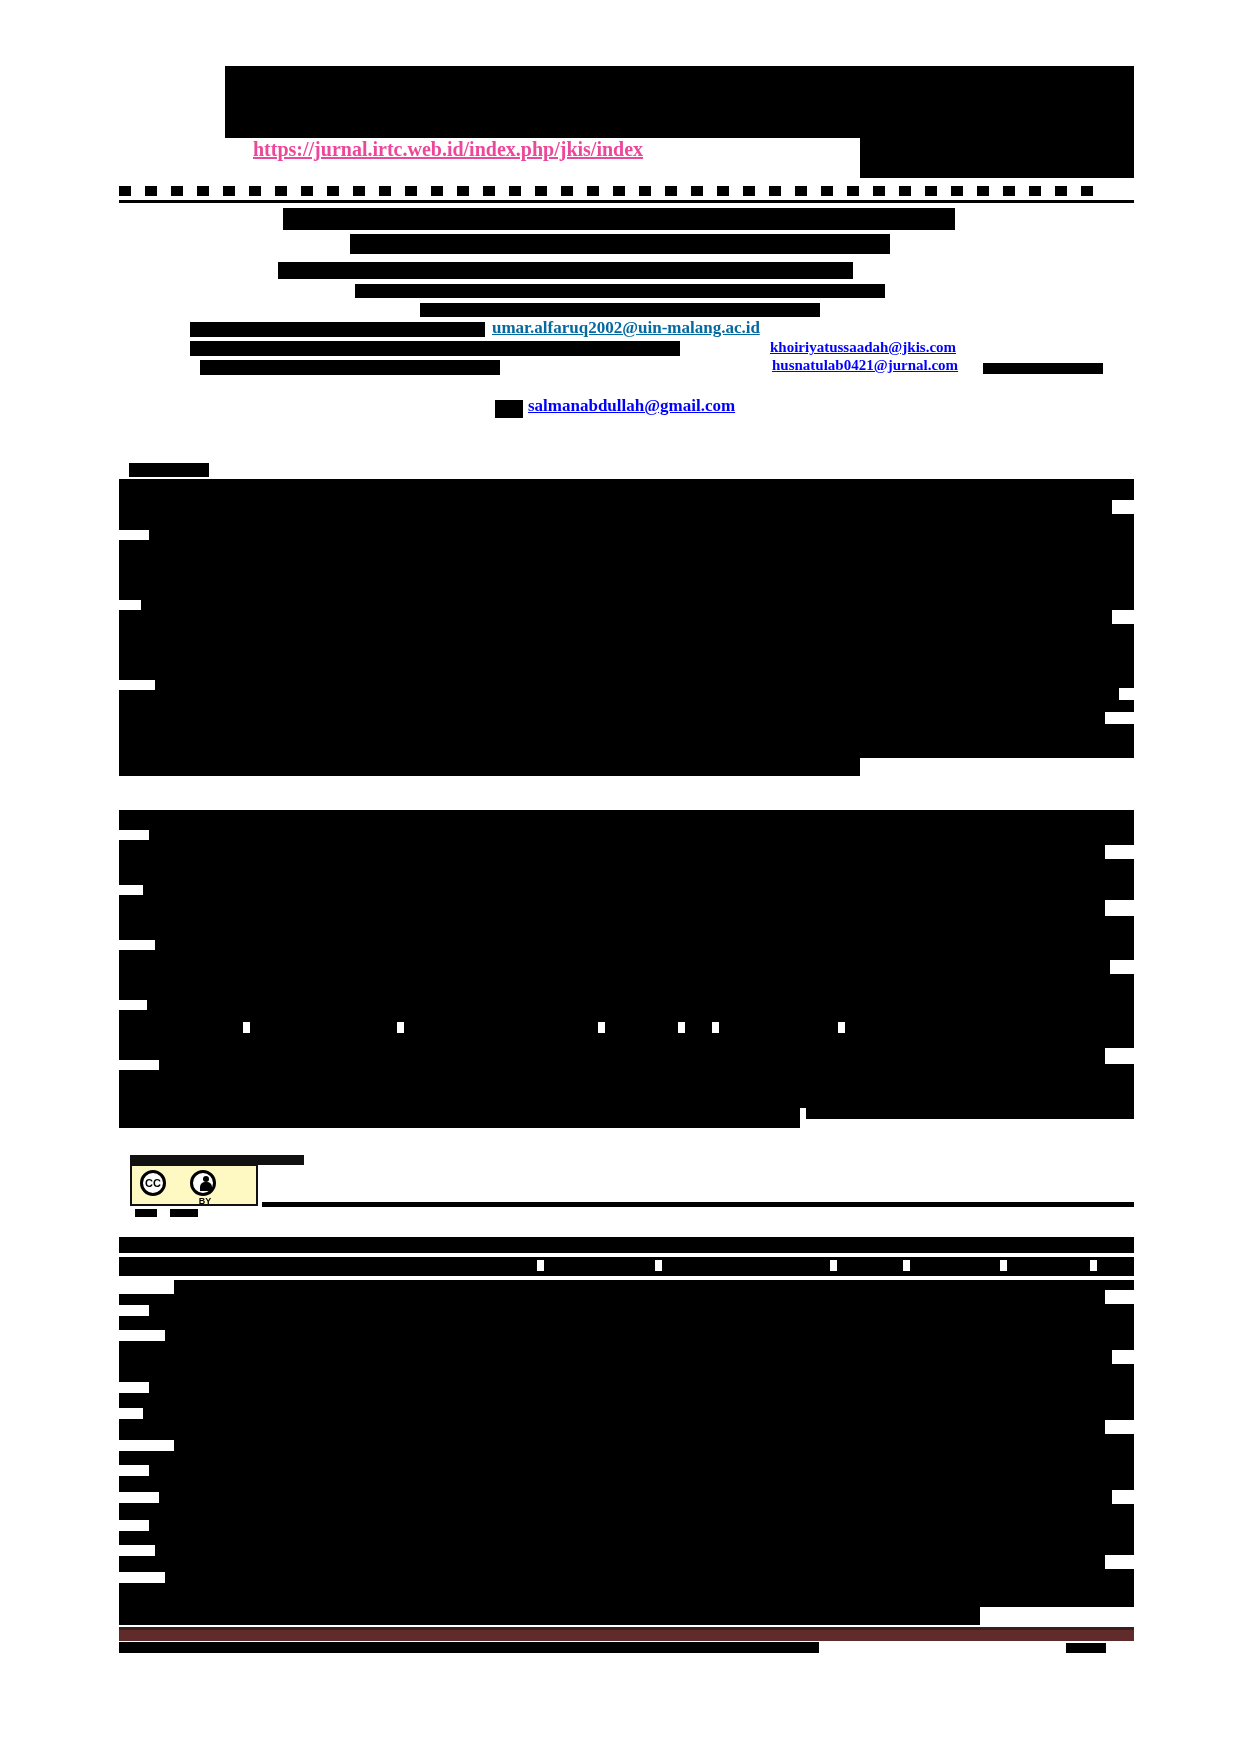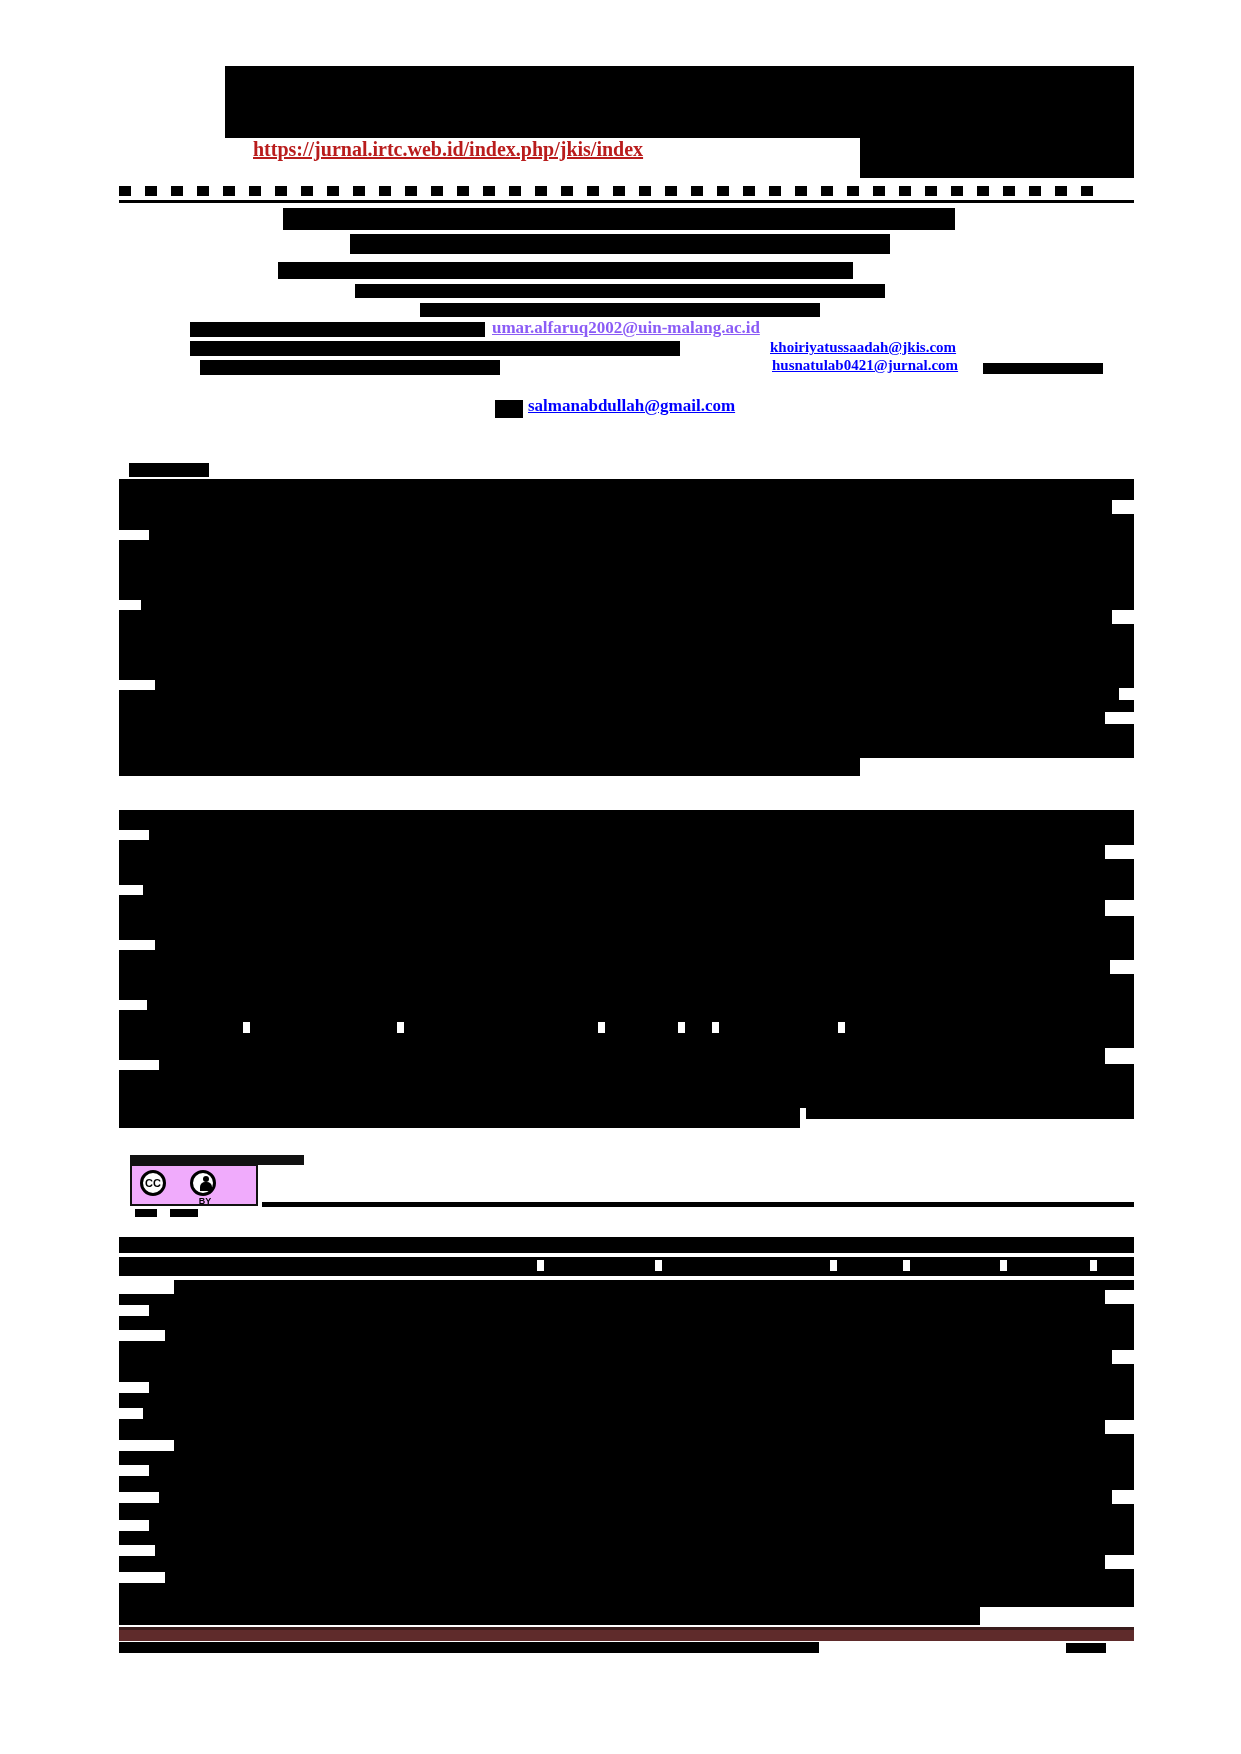--- a/index.html
+++ b/index.html
@@ -22,21 +22,21 @@
   #logo{position:absolute;left:136px;top:74px;width:90px;height:104px;}
   #logo-text{
     position:absolute;left:0;top:82px;width:90px;text-align:center;
     color:#1c6e46;font-weight:bold;font-size:21px;letter-spacing:2px;
     font-family:"Liberation Sans",sans-serif;text-shadow:0 0 1px #123;
   }
   
   #cc-badge-topbar{position:absolute;left:130px;top:1155px;width:174px;height:10px;background:#111;}
   #cc-badge{
     position:absolute;left:130px;top:1164px;width:128px;height:42px;
-    background:#f0abfc;border:2px solid #111;box-sizing:border-box;padding-left:29px;
+    background:#fef9c3;border:2px solid #111;box-sizing:border-box;padding-left:29px;
   }
   .cc-circle{
     position:absolute;top:4px;width:26px;height:26px;border-radius:50%;
     background:#fff;border:3px solid #000;box-sizing:border-box;text-align:center;
     font-family:"Liberation Sans",sans-serif;font-weight:bold;font-size:11px;line-height:20px;color:#000;
   }
   #cc-person-head{position:absolute;left:10px;top:3px;width:6px;height:6px;border-radius:50%;background:#000;}
   #cc-person-body{position:absolute;left:7px;top:9px;width:12px;height:9px;border-radius:5px 5px 0 0;background:#000;}
   #cc-by-label{
     position:absolute;left:60px;top:30px;width:26px;text-align:center;color:#000;
@@ -48,33 +48,33 @@
   }
 </style>
 </head>
 <body>
 
 <div id="page">
 
 
   <div class="redact" style="left:225px;top:66px;width:909px;height:72px;"></div>
   <div class="redact" style="left:860px;top:138px;width:274px;height:40px;"></div>
-  <a class="bluelink" href="#" style="left: 253px; top: 138px; font-size: 20px; color: #b91c1c;">https://jurnal.irtc.web.id/index.php/jkis/index</a>
+  <a class="bluelink" href="#" style="left: 253px; top: 138px; font-size: 20px; color: #ec4899;">https://jurnal.irtc.web.id/index.php/jkis/index</a>
 
   <div class="dashrow" style="left:119px;top:186px;width:986px;"></div>
   <div class="redact" style="left:119px;top:200px;width:1015px;height:3px;"></div>
 
   <div class="redact" style="left:283px;top:208px;width:672px;height:22px;"></div>
   <div class="redact" style="left:350px;top:234px;width:540px;height:20px;"></div>
   <div class="redact" style="left:278px;top:262px;width:575px;height:17px;"></div>
   <div class="redact" style="left:355px;top:284px;width:530px;height:14px;"></div>
   <div class="redact" style="left:420px;top:303px;width:400px;height:14px;"></div>
 
   <div class="redact" style="left:190px;top:322px;width:295px;height:15px;"></div>
-  <a class="bluelink" href="#" style="left: 492px; top: 318px; font-size: 17px; color: #8b5cf6;">umar.alfaruq2002@uin-malang.ac.id</a>
+  <a class="bluelink" href="#" style="left: 492px; top: 318px; font-size: 17px; color: #0369a1;">umar.alfaruq2002@uin-malang.ac.id</a>
 
   <div class="redact" style="left:190px;top:341px;width:490px;height:15px;"></div>
   <a class="bluelink" href="#" style="left: 770px; top: 339px; font-size: 15px; color: rgb(0, 0, 255);">khoiriyatussaadah@jkis.com</a>
 
   <div class="redact" style="left:200px;top:360px;width:300px;height:15px;"></div>
   <a class="bluelink" href="#" style="left: 772px; top: 357px; font-size: 15px; color: rgb(0, 0, 255);">husnatulab0421@jurnal.com</a>
   <div class="redact" style="left:983px;top:363px;width:120px;height:11px;"></div>
 
   <div class="redact" style="left:495px;top:400px;width:28px;height:18px;"></div>
   <a class="bluelink" href="#" style="left: 528px; top: 396px; font-size: 17px; color: rgb(0, 0, 255);">salmanabdullah@gmail.com</a>

